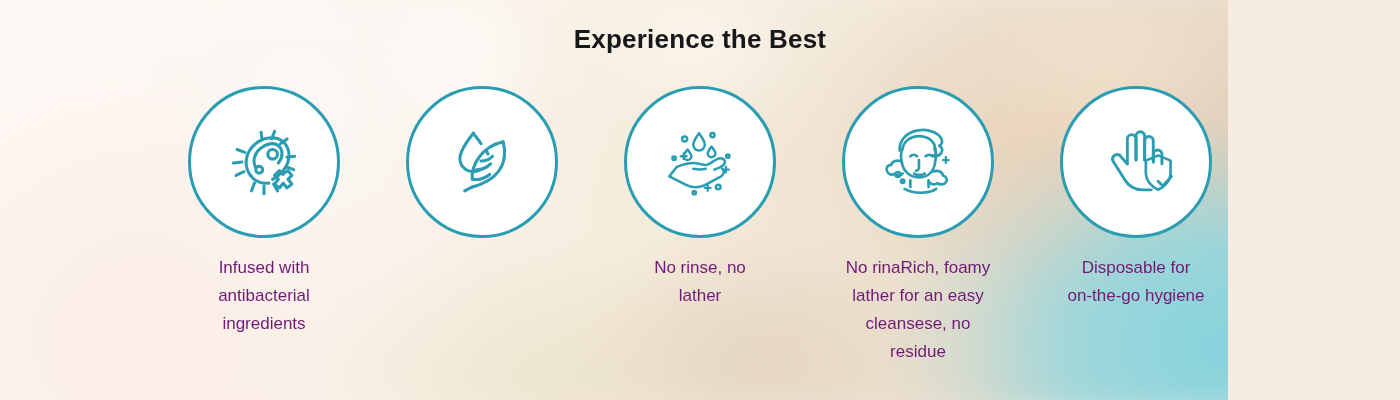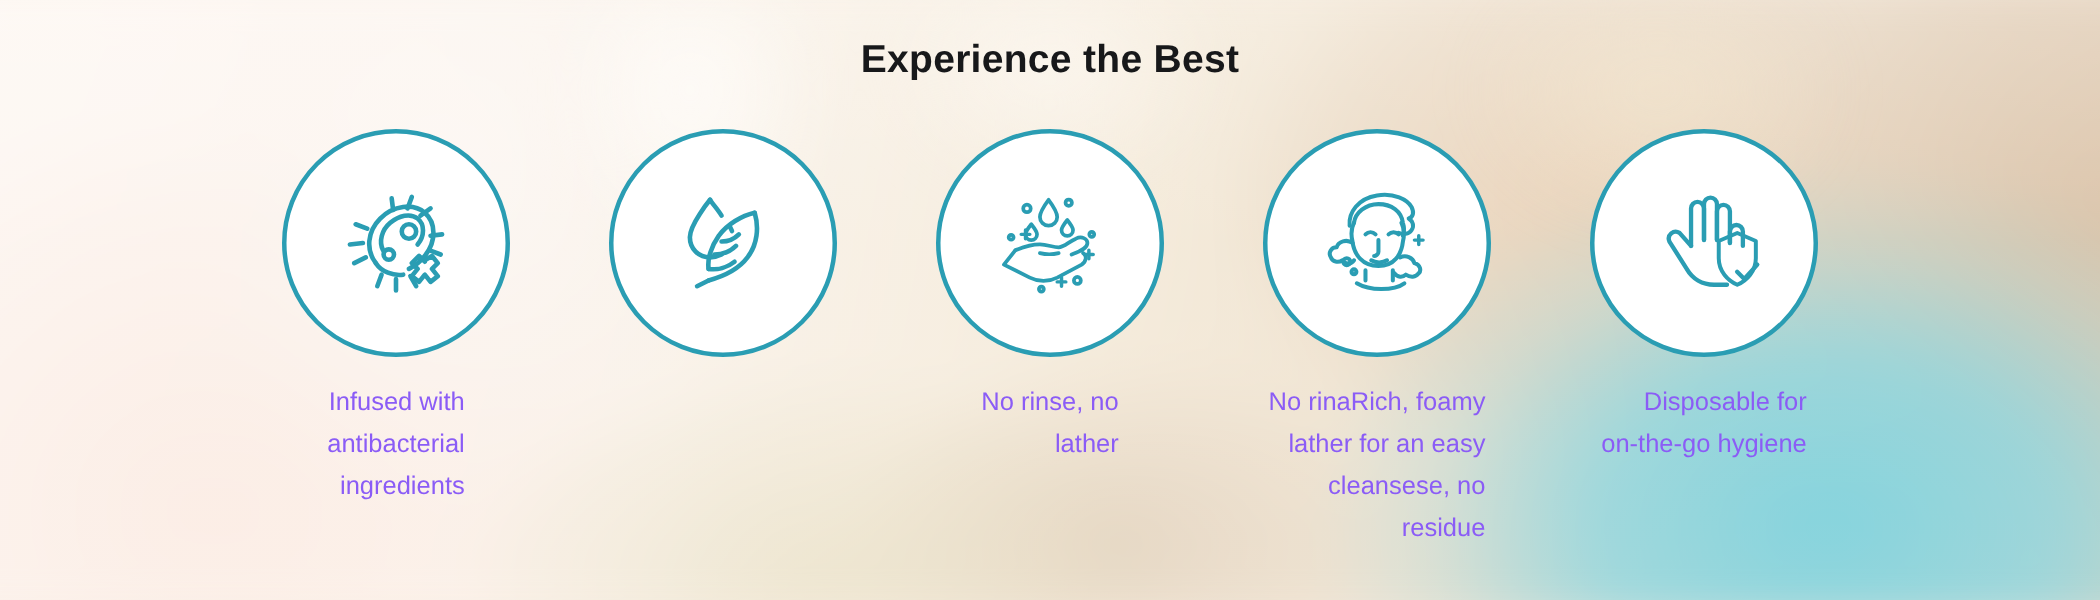--- a/index.html
+++ b/index.html
@@ -4,21 +4,21 @@
 <style>
   * { margin:0; padding:0; box-sizing:border-box; }
   html, body { width:1400px; height:400px; }
   body {
     font-family: "Liberation Sans", "DejaVu Sans", sans-serif;
     overflow:hidden;
     background:#f7ece2;
   }
 
   
-  #stage { position:relative; width:1400px; height:400px; overflow:hidden; }
+  #stage { position:relative; width:1228px; height:400px; overflow:hidden; }
 
   .bg-base {
     position:absolute; inset:0;
     background:
       radial-gradient(ellipse 420px 300px at 1180px 340px, rgba(106,205,219,.95) 0%, rgba(122,209,221,.80) 34%, rgba(150,210,214,.30) 58%, rgba(190,200,196,0) 76%),
       radial-gradient(ellipse 300px 210px at 1040px 130px, rgba(232,206,178,.85) 0%, rgba(226,202,176,.35) 55%, rgba(226,202,176,0) 80%),
       radial-gradient(ellipse 260px 240px at 1360px 150px, rgba(213,186,156,.75) 0%, rgba(213,186,156,.25) 60%, rgba(213,186,156,0) 85%),
       radial-gradient(ellipse 280px 160px at 560px 370px, rgba(224,216,182,.55) 0%, rgba(224,216,182,.18) 58%, rgba(224,216,182,0) 82%),
       radial-gradient(ellipse 220px 150px at 740px 350px, rgba(208,186,162,.50) 0%, rgba(208,186,162,0) 78%),
       radial-gradient(ellipse 200px 260px at 330px 120px, rgba(252,247,243,.95) 0%, rgba(250,243,238,.35) 62%, rgba(250,243,238,0) 85%),
@@ -59,22 +59,22 @@
     width:152px; height:152px; border-radius:50%;
     background:#ffffff;
     border:3px solid #2a9db3;
     display:flex; align-items:center; justify-content:center;
     flex:0 0 auto;
   }
   .badge svg { display:block; }
 
   .caption {
     margin-top:16px;
-    text-align:right;
-    font-size:17px; line-height:28px; color:#8b5cf6;
+    text-align:center;
+    font-size:17px; line-height:28px; color:#701a75;
     max-width:200px;
     white-space:pre-line;
   }
 </style>
 </head>
 <body>
 
 <div id="stage">
 
   <div class="bg-base"></div>

